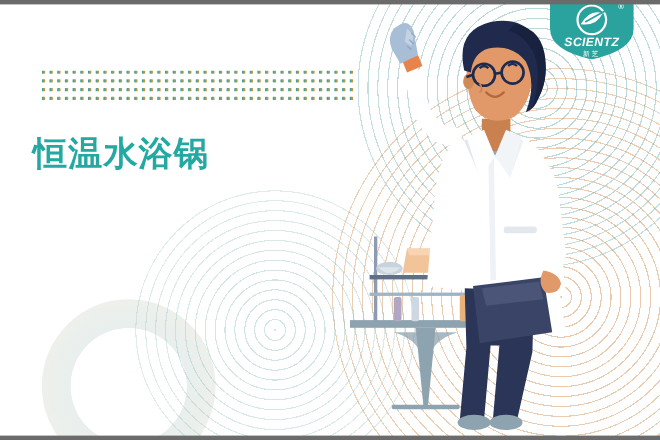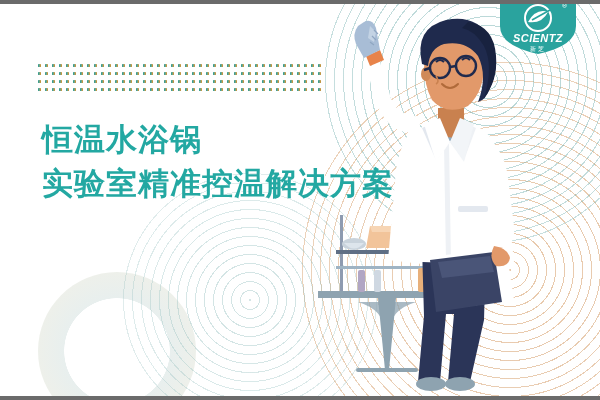--- a/index.html
+++ b/index.html
@@ -64,22 +64,23 @@
   }
 
   
   #dot-band{
     position:absolute;left:38px;top:64px;
     width:288px;height:34px;z-index:6;
   }
 
   
   #headline{
-    position:absolute;left:42px;top:124px;z-index:12;
+    position:absolute;left:30px;top:124px;z-index:12;
     line-height:1.0;
+    text-align:center;
   }
   .headline-line{
     font-family:"Liberation Sans","DejaVu Sans",sans-serif;
     font-weight:bold;
     font-size:31px;
     letter-spacing:1px;
     color:#23a8a2;
     white-space:nowrap;
     margin:0 0 13px 0;
     text-shadow:1px 1px 0 rgba(255,255,255,.9);
@@ -283,21 +284,20 @@
         <rect x="252" y="24" width="3" height="3" rx="0.6"></rect>
         <rect x="259" y="24" width="3" height="3" rx="0.6"></rect>
         <rect x="266" y="24" width="3" height="3" rx="0.6"></rect>
         <rect x="273" y="24" width="3" height="3" rx="0.6"></rect>
         <rect x="280" y="24" width="3" height="3" rx="0.6"></rect>
       </g>
   </svg>
 
   <div id="headline">
     <div class="headline-line first">恒温水浴锅</div>
-    <div class="headline-line second">实验室精准控温解决方案</div>
   </div>
 
   <svg id="illustration" viewBox="0 0 282 386">
 
     <g>
 
       <rect x="22" y="205" width="3" height="80" fill="#8e9bb0"></rect>
       <rect x="118" y="205" width="3" height="80" fill="#8e9bb0"></rect>
 
       <rect x="18" y="240" width="106" height="4" fill="#5f6f85"></rect>

